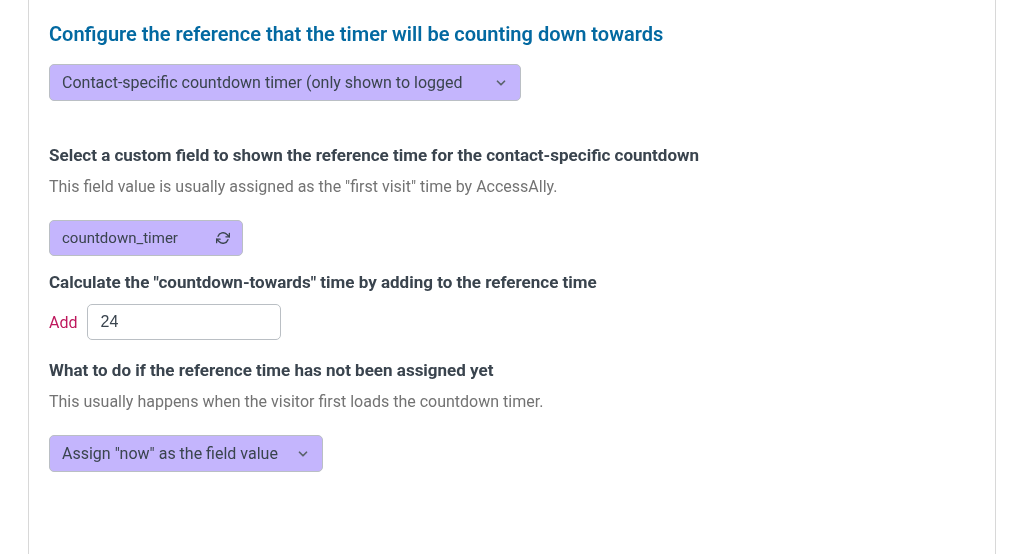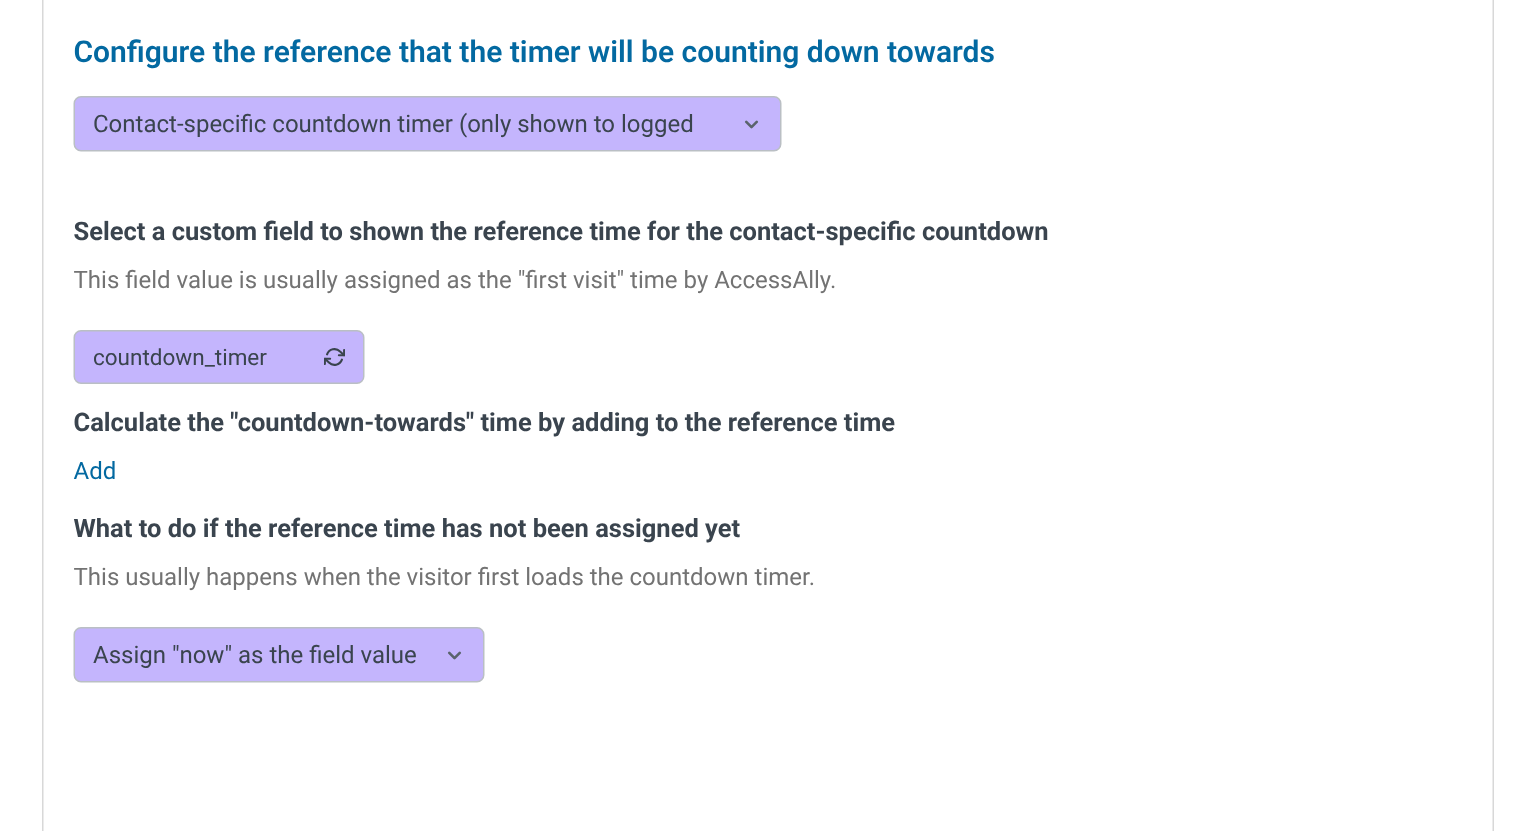--- a/index.html
+++ b/index.html
@@ -62,21 +62,21 @@
       flex-shrink: 0;
     }
     .inline-row {
       display: flex;
       align-items: center;
       gap: 10px;
       margin-bottom: 20px;
     }
     .label-inline {
       font-size: 16px;
-      color: #0369a1;
+      color: #be185d;
     }
     .num-input {
       width: 194px;
       border: 1px solid #babfc4;
       border-radius: 5px;
       padding: 8px 12px;
       font-size: 16px;
       color: #3a444e;
     }
   </style>
@@ -104,20 +104,21 @@
       <polyline points="1 20 1 14 7 14"></polyline>
       <path d="M3.51 9a9 9 0 0 1 14.85-3.36L23 10"></path>
       <path d="M20.49 15a9 9 0 0 1-14.85 3.36L1 14"></path>
     </svg>
   </div>
 
   <h3 class="heading-bold">Calculate the "countdown-towards" time by adding to the reference time</h3>
 
   <div class="inline-row">
     <span class="label-inline">Add</span>
+    <input class="num-input" type="text" value="24" style="">
   </div>
 
   <h3 class="heading-bold">What to do if the reference time has not been assigned yet</h3>
   <p class="description">This usually happens when the visitor first loads the countdown timer.</p>
 
   <div class="select-like select-medium">
     <span>Assign "now" as the field value</span>
     <svg class="chevron" viewBox="0 0 24 24" fill="none" stroke="#5a636c" stroke-width="3" stroke-linecap="round" stroke-linejoin="round">
         <polyline points="6 9 12 15 18 9"></polyline>
       </svg>

